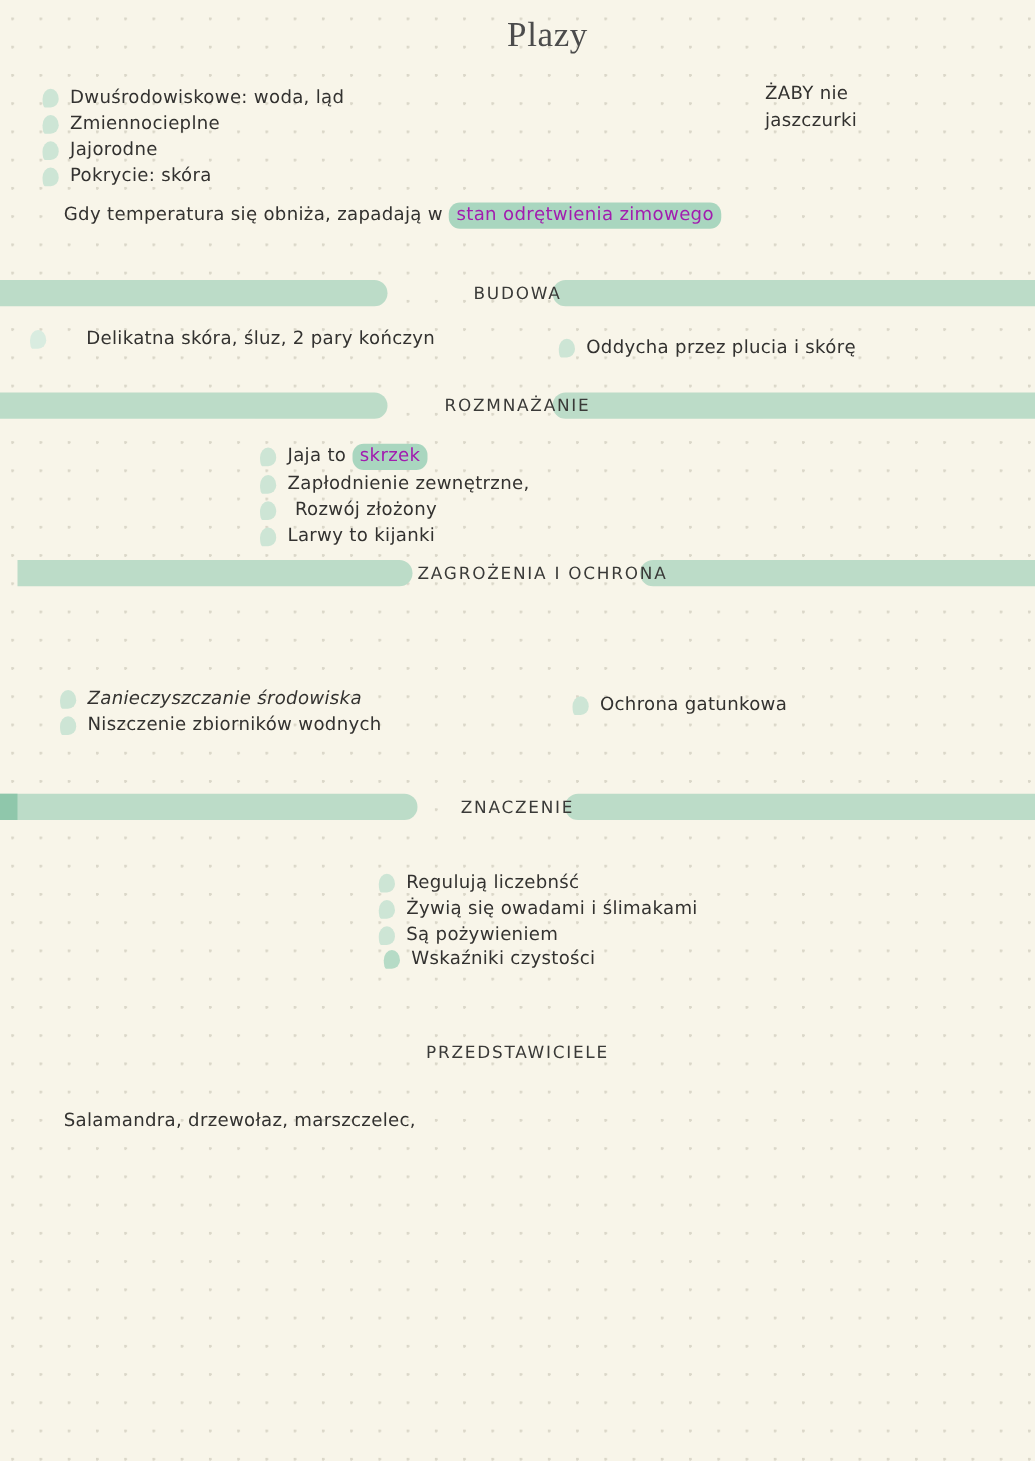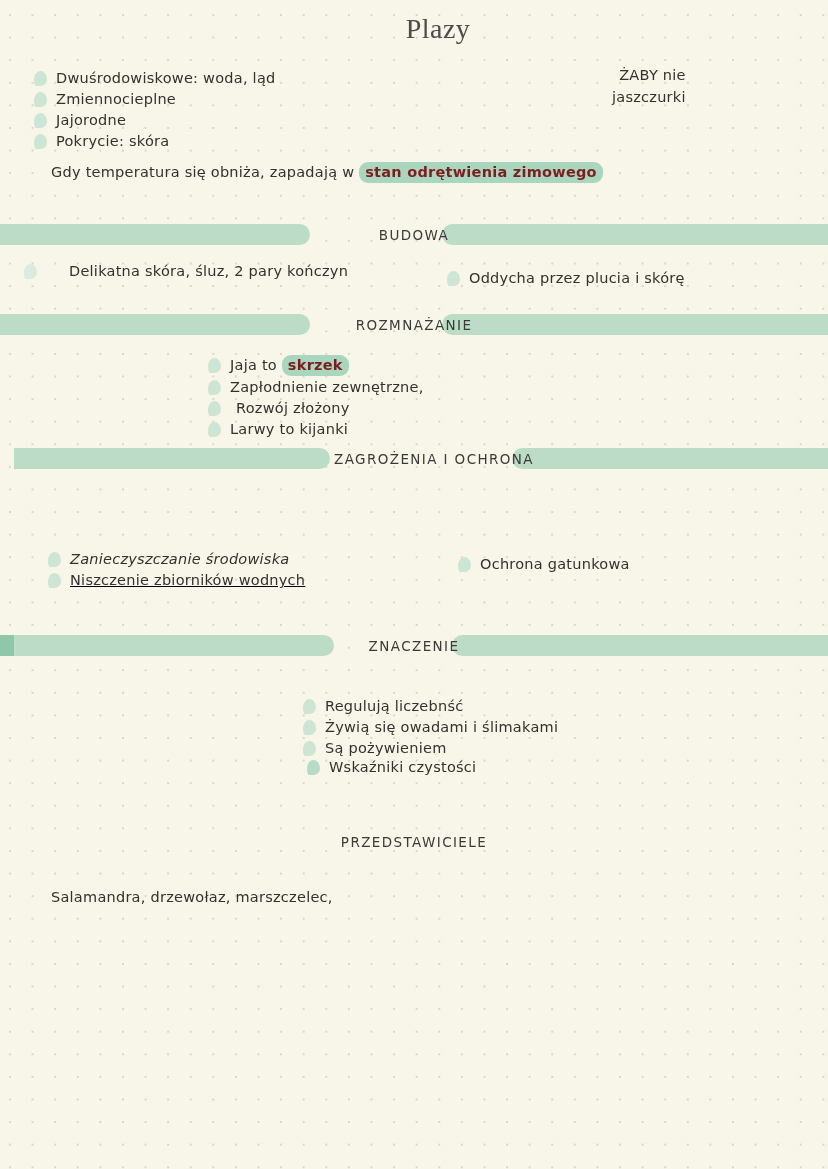--- a/index.html
+++ b/index.html
@@ -102,34 +102,32 @@
     color: #3a3a38;
     line-height: 30px;
     z-index: 3;
   }
 
   
   .hl {
     background: #a9d6bf;
     border-radius: 9px;
     padding: 2px 6px 3px 6px;
-    color: #7f1d1d;
-    font-weight: bold;
+    color: #a21caf;
   }
 
   
   .plain {
     position: absolute;
     font-family: "DejaVu Sans", sans-serif;
     font-size: 14.5px;
     color: #333230;
     letter-spacing: 0.25px;
     white-space: nowrap;
     line-height: 1;
-    text-align: right;
   }
   .note-right { line-height: 1.55; white-space: pre-line; }
 </style>
 </head>
 <body>
 
 <div class="page">
 
   <div class="doc-title">Plazy</div>
 
@@ -198,21 +196,21 @@
 
   <div class="band" style="top:444px;margin-left:20px;">
     <div class="bar left" style="width:316px;"></div>
     <div class="bar right" style="width:342px;"></div>
     <div class="band-title">ZAGROŻENIA I OCHRONA</div>
   </div>
   <div class="row" style="top:552px; left:48px;font-style:italic;">
     <span class="mark pale"></span>
     <span class="label">Zanieczyszczanie środowiska</span>
   </div>
-  <div class="row" style="top:573px; left:48px;text-decoration:underline;">
+  <div class="row" style="top:573px; left:48px;">
     <span class="mark pale"></span>
     <span class="label">Niszczenie zbiorników wodnych</span>
   </div>
   <div class="row" style="top:557px; left:458px;">
     <span class="mark pale"></span>
     <span class="label">Ochrona gatunkowa</span>
   </div>
 
   <div class="band" style="top:631px;">
     <div class="bar left" style="width:340px;"></div>

